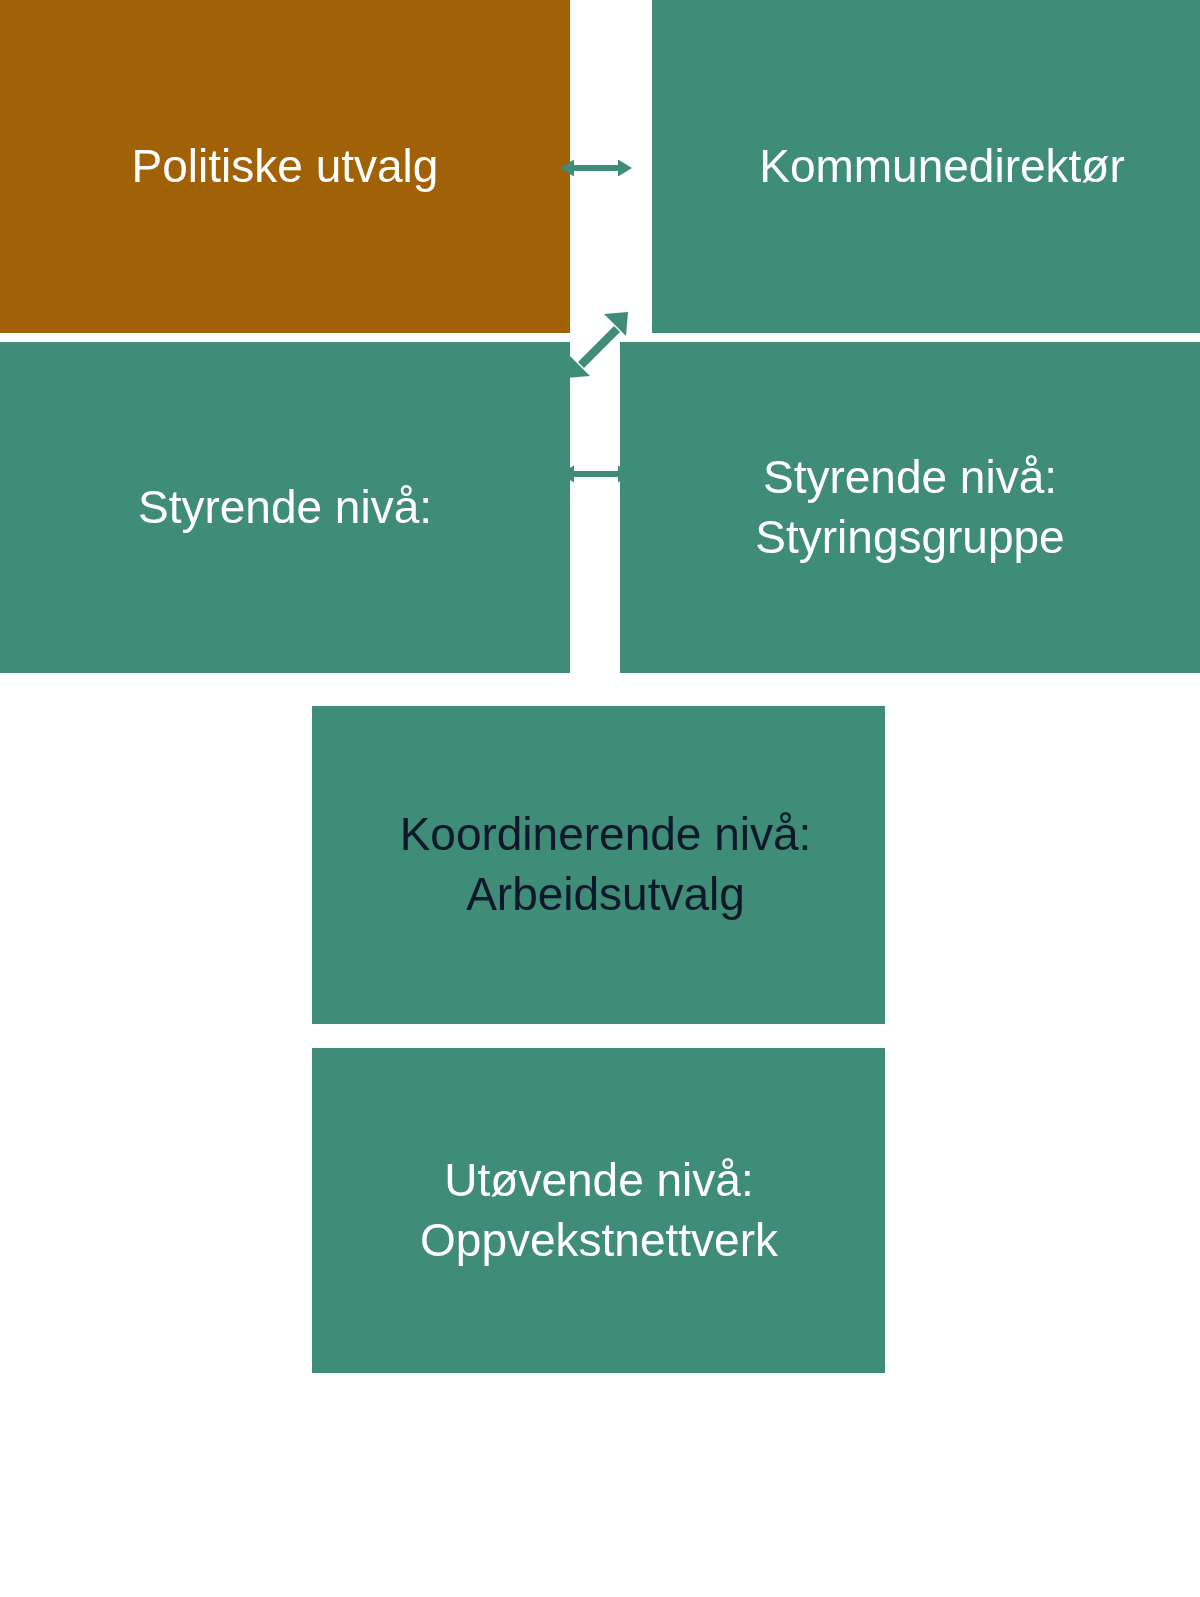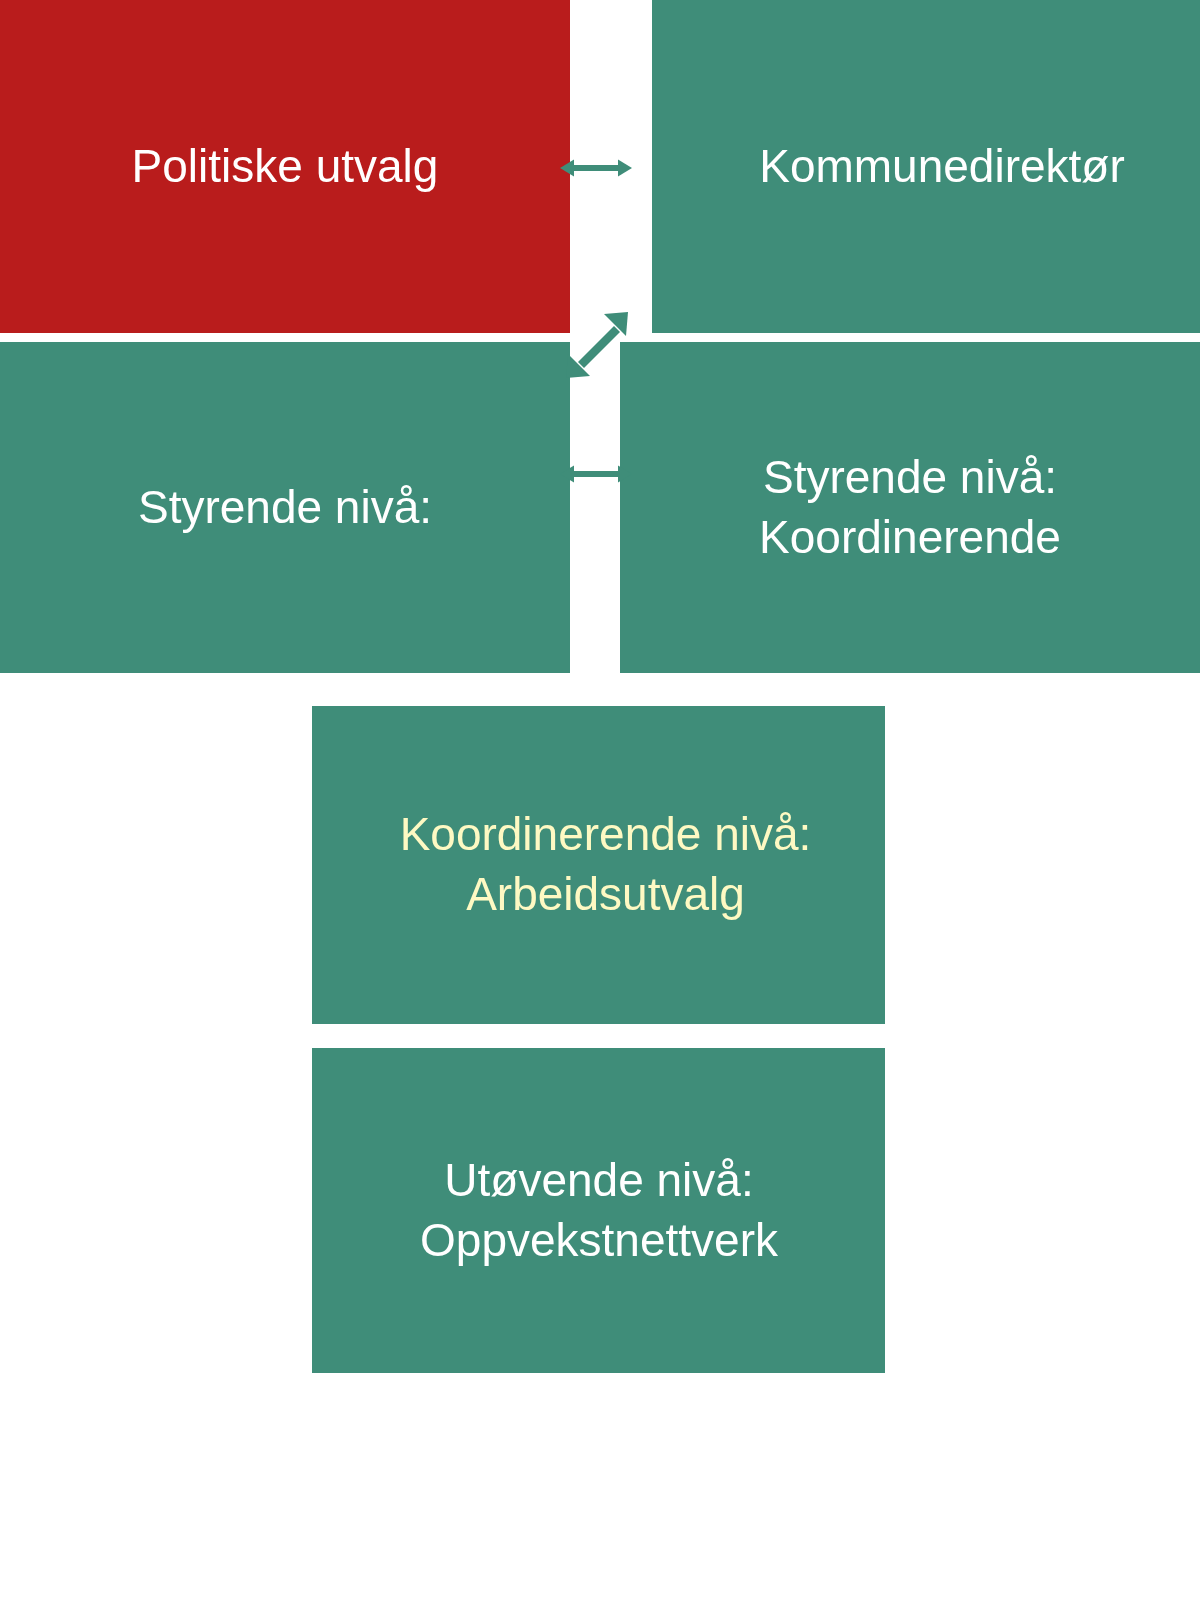--- a/index.html
+++ b/index.html
@@ -53,38 +53,38 @@
   }
   #arrow-top-horizontal    { left: 560px; top: 146px; width: 72px; height: 44px; }
   #arrow-bottom-horizontal { left: 560px; top: 452px; width: 72px; height: 44px; }
   #arrow-diagonal          { left: 558px; top: 300px; width: 76px; height: 88px; }
 </style>
 </head>
 <body>
 
 <div id="diagram" style="background: rgb(255, 255, 255);">
 
-  <div class="node" id="node-politiske-utvalg" style="background: #b91c1c; color: rgb(255, 255, 255); text-align: center;">
+  <div class="node" id="node-politiske-utvalg" style="background: #a16207; color: rgb(255, 255, 255); text-align: center;">
     <span class="line">Politiske utvalg</span>
   </div>
 
   <div class="node" id="node-kommunedirektor" style="background: rgb(63, 141, 121); color: rgb(255, 255, 255);">
     <span class="line">Kommunedirektør</span>
   </div>
 
   <div class="node" id="node-politirad" style="background: rgb(63, 141, 121); color: rgb(255, 255, 255);">
     <span class="line">Styrende nivå:</span>
   </div>
 
   <div class="node" id="node-styringsgruppe" style="background: rgb(63, 141, 121); color: rgb(255, 255, 255);">
     <span class="line">Styrende nivå:</span>
-    <span class="line">Koordinerende</span>
+    <span class="line">Styringsgruppe</span>
   </div>
 
-  <div class="node" id="node-arbeidsutvalg" style="background: rgb(63, 141, 121); color: #fef9c3; padding-left: 24px;">
+  <div class="node" id="node-arbeidsutvalg" style="background: rgb(63, 141, 121); color: #0f172a; padding-left: 24px;">
     <span class="line">Koordinerende nivå:</span>
     <span class="line">Arbeidsutvalg</span>
   </div>
 
   <div class="node" id="node-utovende" style="background: rgb(63, 141, 121); color: rgb(255, 255, 255);">
     <span class="line">Utøvende nivå:</span>
     <span class="line">Oppvekstnettverk</span>
   </div>
 
   <svg class="connector" id="arrow-top-horizontal" viewBox="0 0 72 44">

